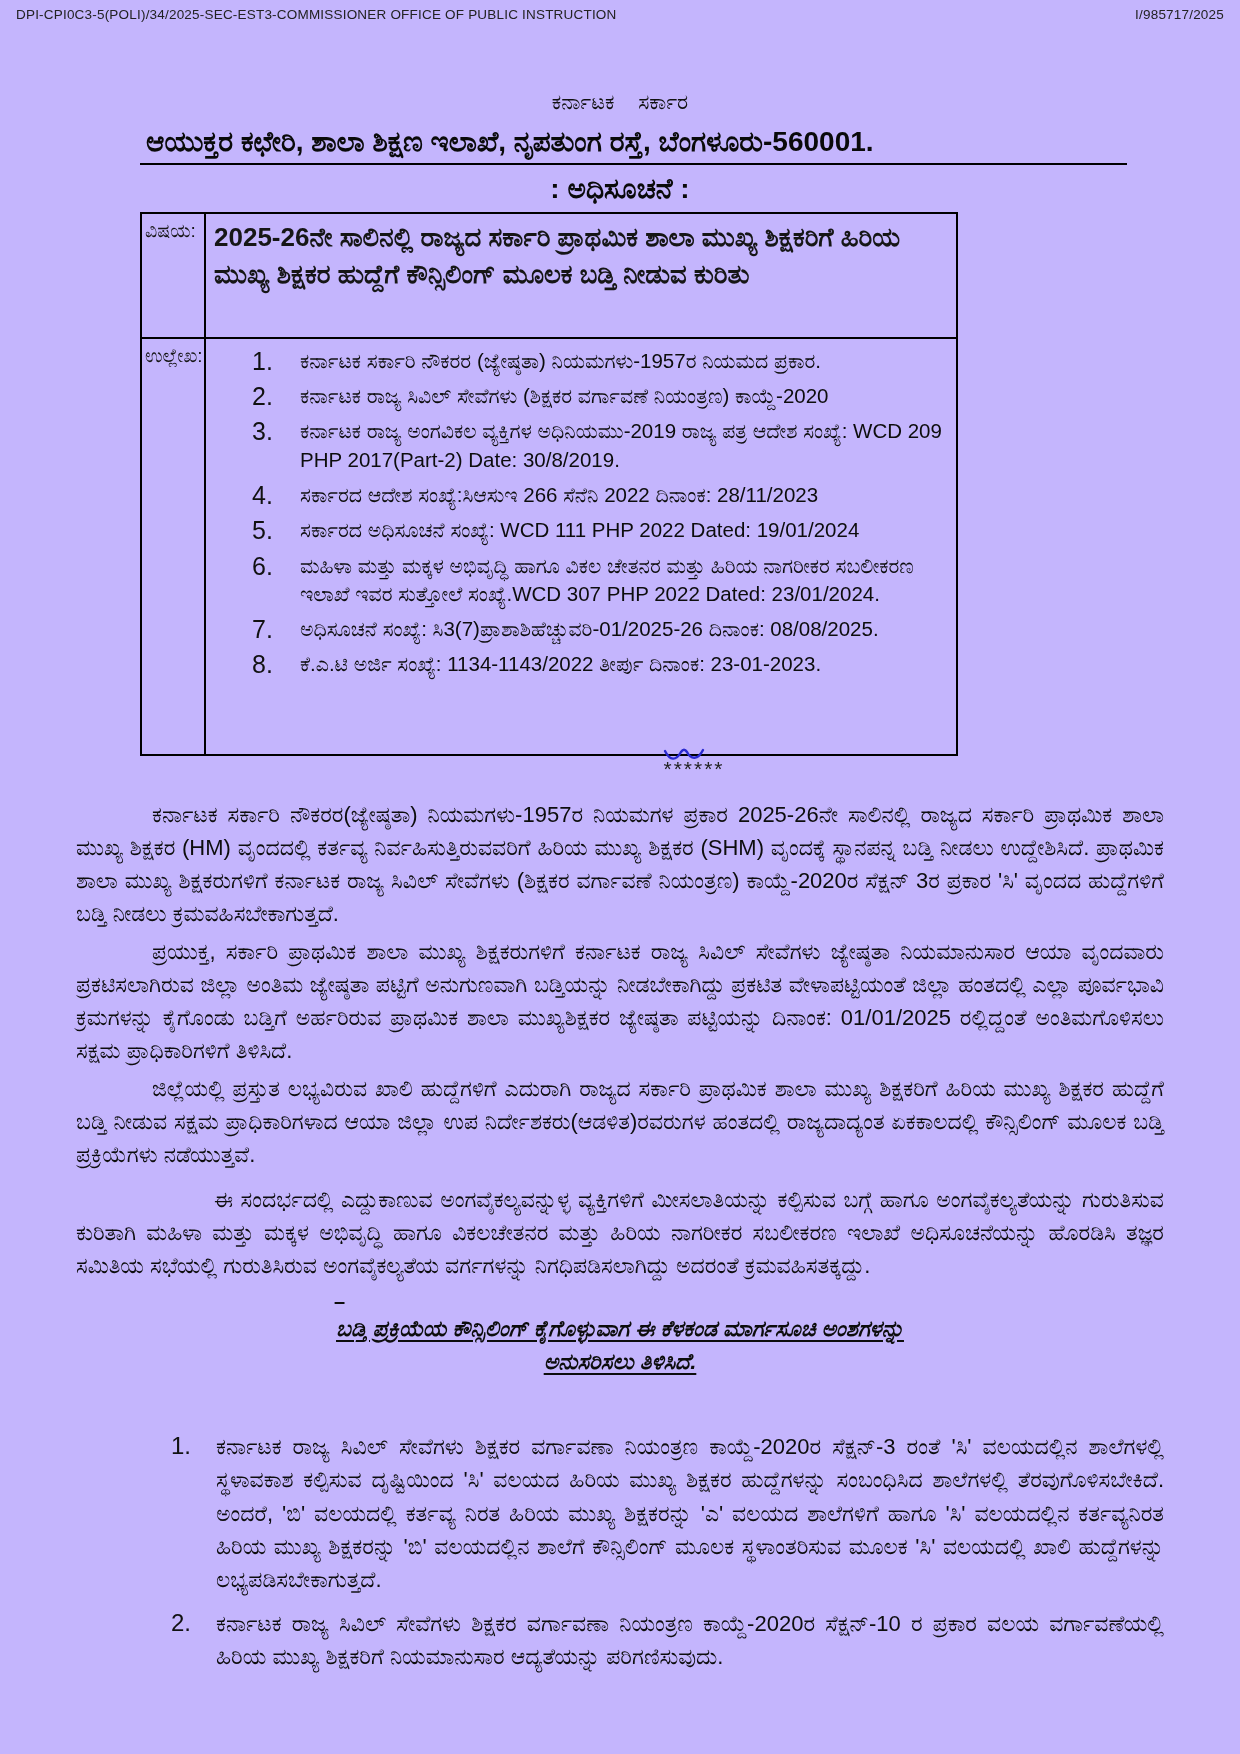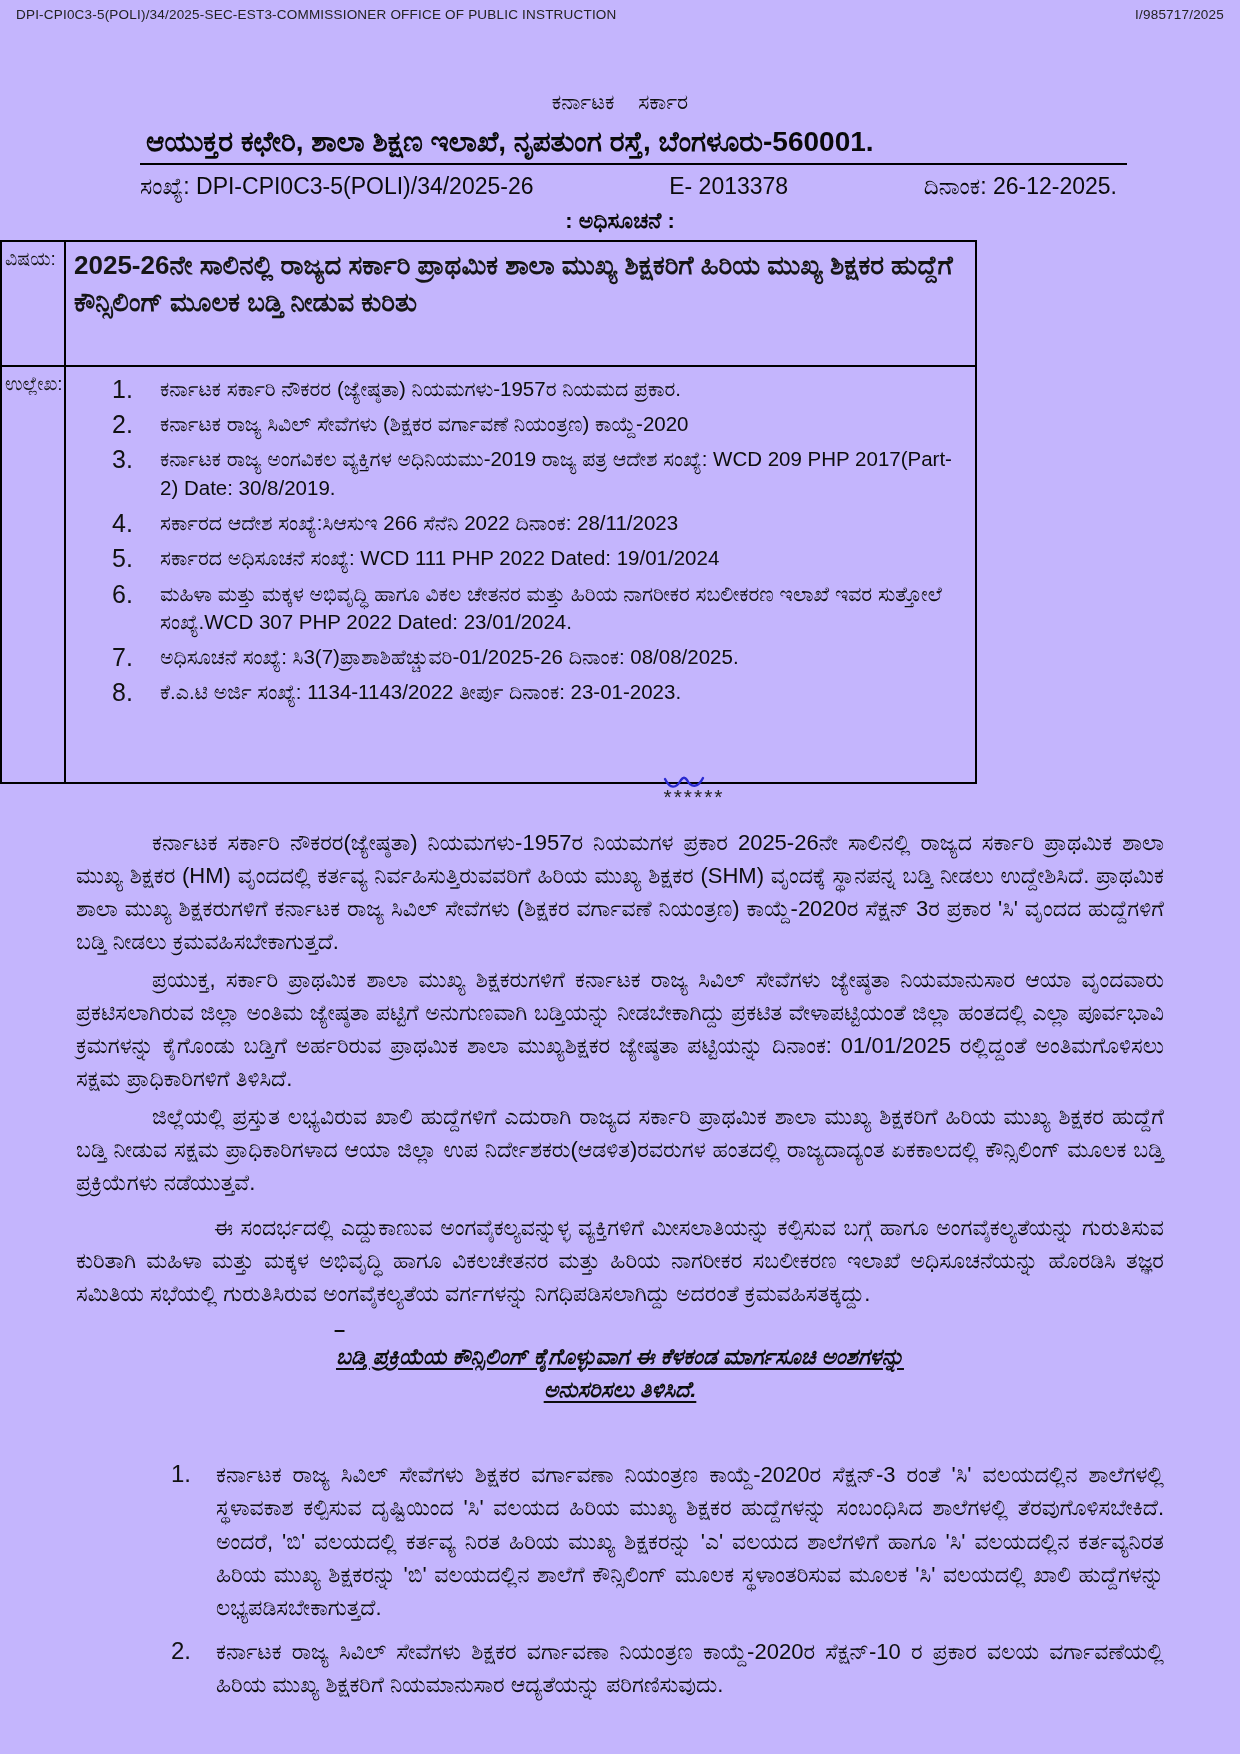--- a/index.html
+++ b/index.html
@@ -27,25 +27,25 @@
     font-size:28px;font-weight:bold;color:#0a0a0a;
     padding:2px 4px 4px 6px;
     border-bottom:2px solid #000;
   }
   .ref-line{
     margin:8px auto 0 140px;width:977px;
     display:flex;justify-content:space-between;align-items:baseline;
     font-size:23px;color:#0a0a0a;
   }
   .notif-heading{
-    text-align:center;font-size:22px;font-weight:bold;margin:8px 0 6px;color:#0a0a0a;
+    text-align:center;font-size:28px;font-weight:bold;margin:8px 0 6px;color:#0a0a0a;
   }
   
   table.head-table{
-    width:977px;
+    margin-left:140px;width:818px;
     border-collapse:collapse;table-layout:fixed;
   }
   table.head-table td{
     border:2px solid #000;vertical-align:top;
   }
   td.lbl{width:58px;font-size:19px;padding:6px 1px 0 3px;}
   td.subj{
     font-size:26px;font-weight:bold;line-height:1.42;
     padding:5px 8px 44px 8px;height:60px;
   }
@@ -99,31 +99,20 @@
 
   <div class="doc-header">
     <span>DPI-CPI0C3-5(POLI)/34/2025-SEC-EST3-COMMISSIONER OFFICE OF PUBLIC INSTRUCTION</span>
     <span>I/985717/2025</span>
   </div>
 
   <div class="govt-title">ಕರ್ನಾಟಕ ಸರ್ಕಾರ</div>
 
   <div class="office-line">ಆಯುಕ್ತರ ಕಛೇರಿ,  ಶಾಲಾ ಶಿಕ್ಷಣ ಇಲಾಖೆ, ನೃಪತುಂಗ ರಸ್ತೆ, ಬೆಂಗಳೂರು-560001.</div>
 
-  <div class="ref-line">
-    <span>
-      <span>ಸಂಖ್ಯೆ:</span>
-      <span>DPI-CPI0C3-5(POLI)/34/2025-26</span>
-    </span>
-    <span>E- 2013378</span>
-    <span>
-      <span>ದಿನಾಂಕ:</span>
-      <span>26-12-2025.</span>
-    </span>
-  </div>
 
   <div class="notif-heading">: ಅಧಿಸೂಚನೆ :</div>
 
   <table class="head-table">
     <tbody>
         <tr>
       <td class="lbl">ವಿಷಯ:</td>
       <td class="subj">2025-26ನೇ ಸಾಲಿನಲ್ಲಿ ರಾಜ್ಯದ ಸರ್ಕಾರಿ ಪ್ರಾಥಮಿಕ ಶಾಲಾ ಮುಖ್ಯ  ಶಿಕ್ಷಕರಿಗೆ ಹಿರಿಯ ಮುಖ್ಯ ಶಿಕ್ಷಕರ ಹುದ್ದೆಗೆ ಕೌನ್ಸಿಲಿಂಗ್ ಮೂಲಕ ಬಡ್ತಿ ನೀಡುವ ಕುರಿತು</td>
     </tr>
     <tr>

